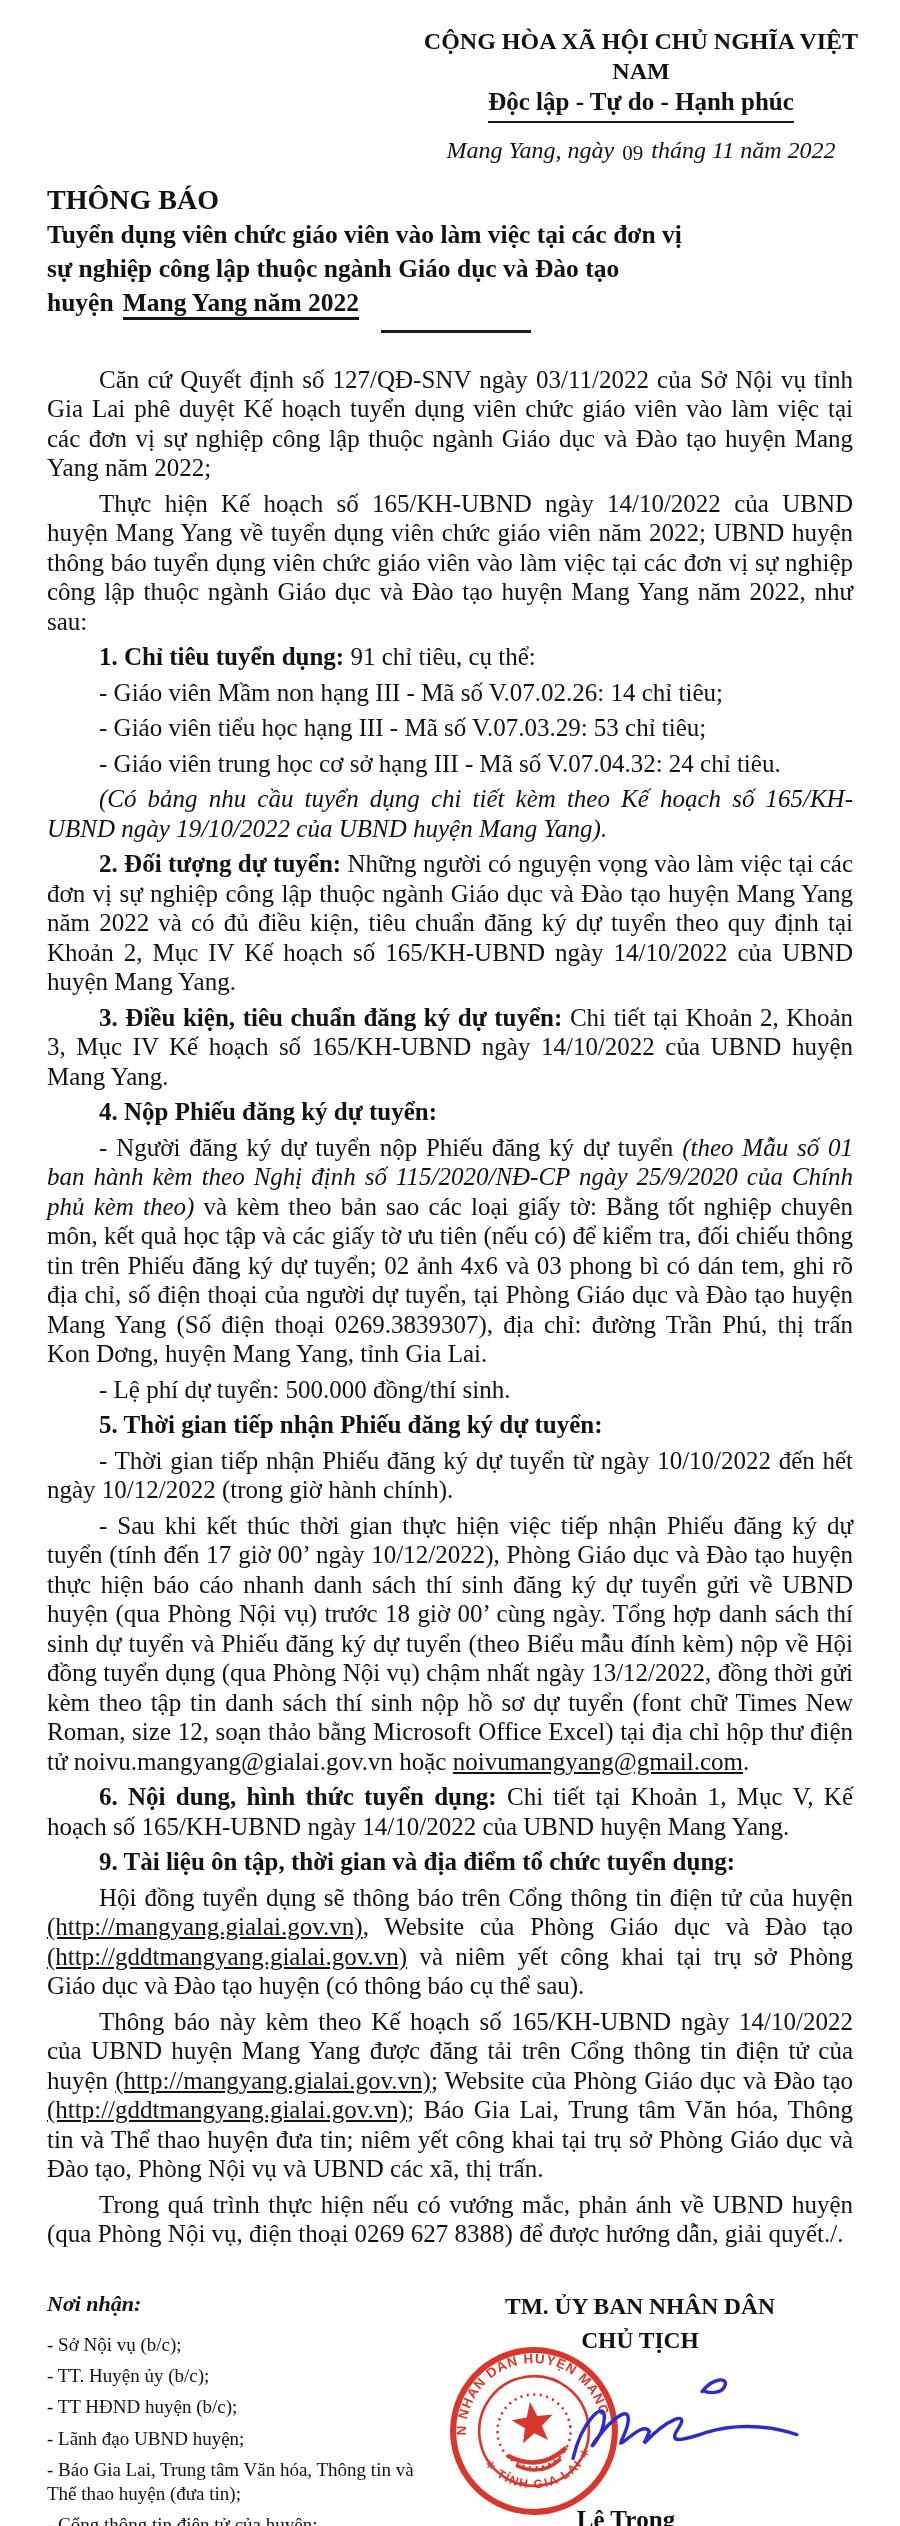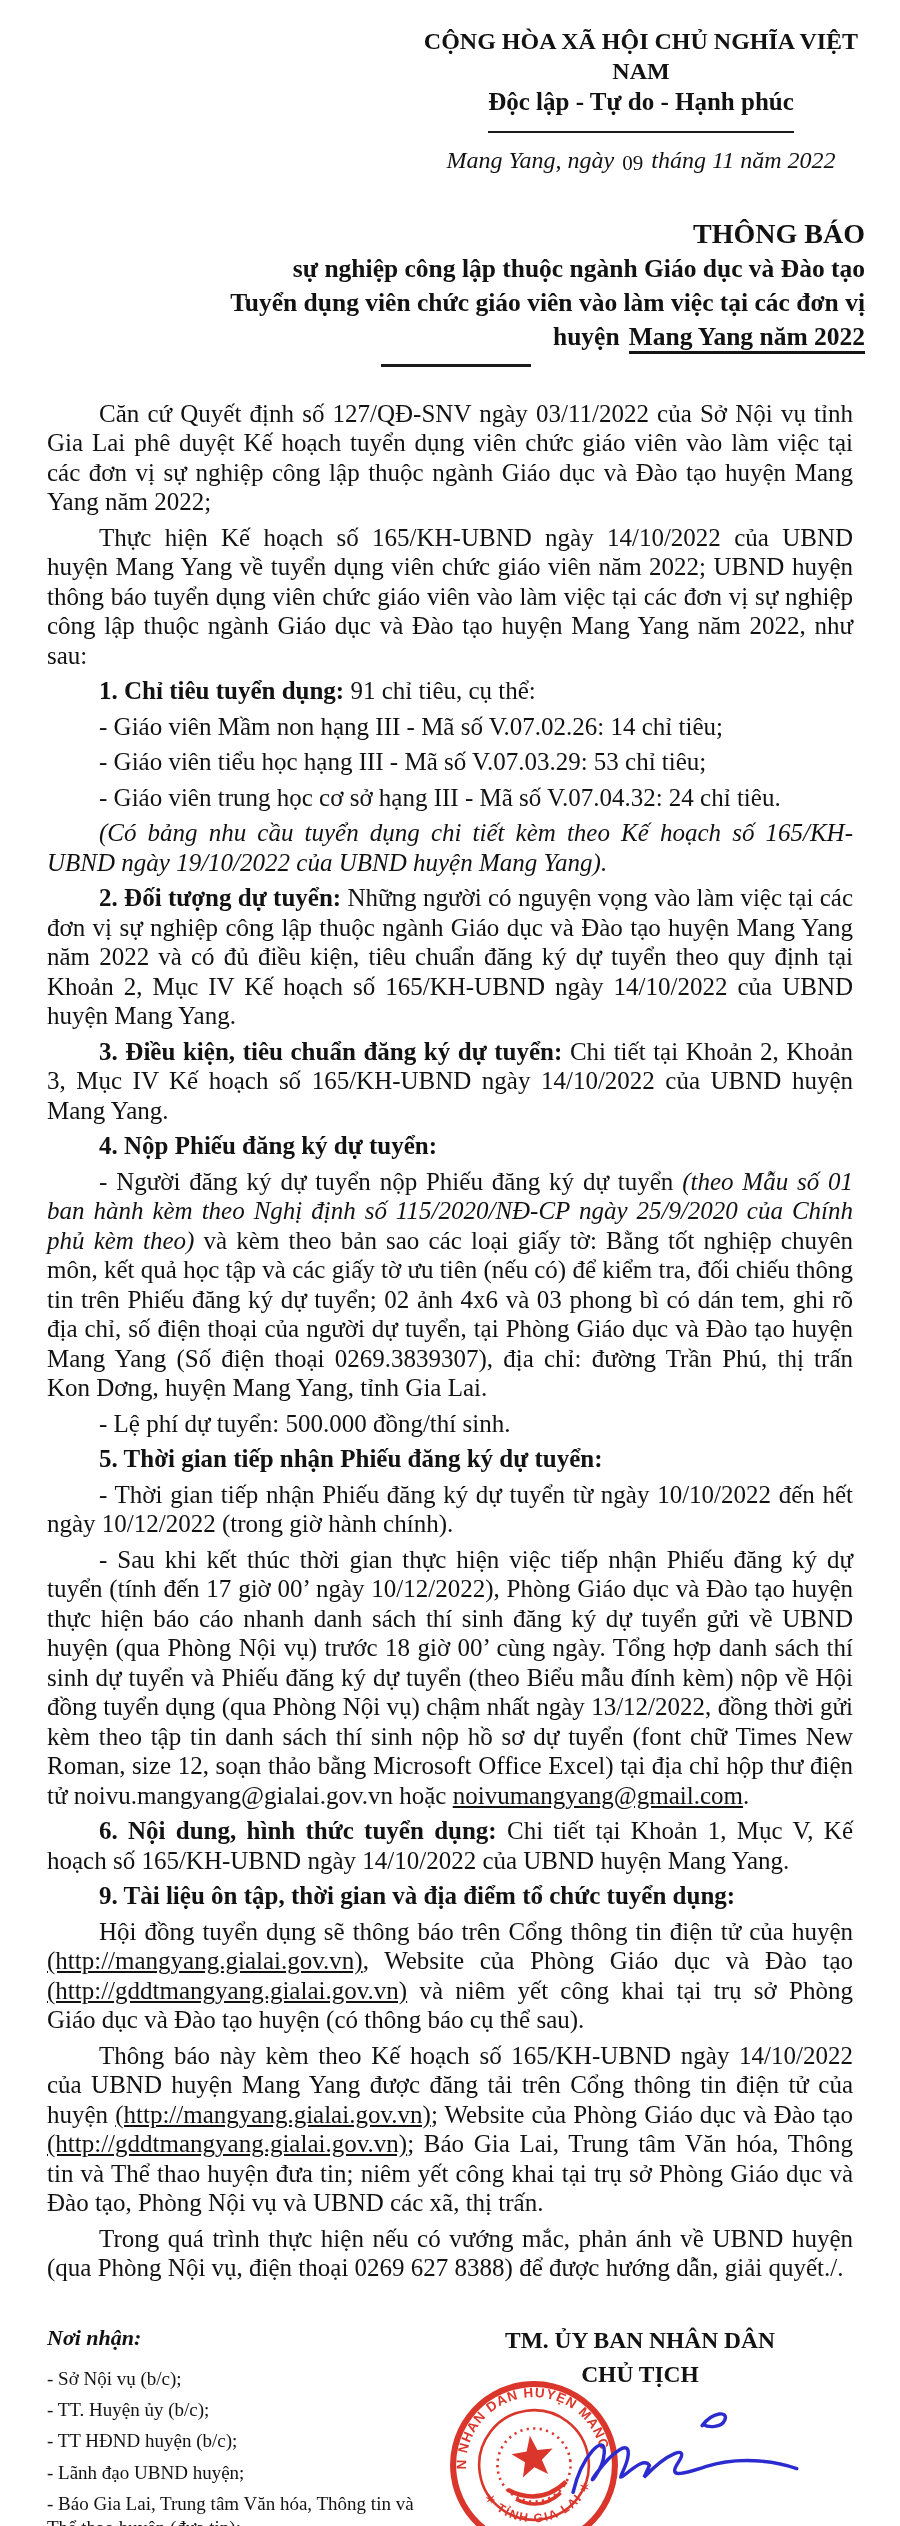--- a/index.html
+++ b/index.html
@@ -21,26 +21,26 @@
   .header { display:flex; align-items:flex-start; }
   .header-left  { flex:0 0 268px; text-align:center; }
   .header-right { flex:0 0 448px; margin-left:auto; text-align:center; }
   .org1 { font-weight:bold; font-size:23px; line-height:1.25; }
   .org2 { font-weight:bold; font-size:23px; line-height:1.25; }
   .org2 .u2 { display:inline-block; border-bottom:2px solid #1a1a1a; padding-bottom:3px; }
   .doc-number { margin-top:12px; font-size:24px; }
   .filled-number { position:relative; top:-9px; font-size:23px; margin:0 10px 0 6px; }
   .motto1 { font-weight:bold; font-size:24px; line-height:1.25; }
   .motto2 { font-weight:bold; font-size:25px; line-height:1.3; }
-  .motto2 .u2 { display:inline-block; border-bottom:2px solid #1a1a1a; padding-bottom:12px; }
+  .motto2 .u2 { display:inline-block; border-bottom:2px solid #1a1a1a; padding-bottom:2px; }
   .dateline { margin-top:14px; font-style:italic; font-size:24px; }
   .filled-day { font-style:normal; font-size:21px; position:relative; top:2px; margin:0 8px; }
 
   
-  .title-block { margin-top:42px; text-align:right; }
+  .title-block { margin-top:18px; text-align:left; }
   .doc-type { font-weight:bold; font-size:28px; line-height:1.3; }
   .title-line { font-weight:bold; font-size:25.5px; line-height:1.33; }
   .title-prefix { margin-right:9px; }
   .title-underline { border-bottom:3px solid #151515; padding-bottom:0px; }
   .title-divider { width:150px; height:3px; background:#1a1a1a; margin:10px auto 0 auto; }
 
   
   .body-text { margin-top:32px; }
   .body-text p.para {
     margin:0 12px 6px 0;
@@ -91,22 +91,22 @@
       <div class="motto1">CỘNG HÒA XÃ HỘI CHỦ NGHĨA VIỆT NAM</div>
       <div class="motto2"><span class="u2">Độc lập - Tự do - Hạnh phúc</span></div>
       <div class="dateline">
         <span>Mang Yang, ngày</span><span class="filled-day">09</span><span>tháng 11 năm 2022</span>
       </div>
     </div>
   </div>
 
   <div class="title-block">
     <div class="doc-type">THÔNG BÁO</div>
+    <div class="title-line">Tuyển dụng viên chức giáo viên vào làm việc tại các đơn vị</div>
     <div class="title-line">sự nghiệp công lập thuộc ngành Giáo dục và Đào tạo</div>
-    <div class="title-line">Tuyển dụng viên chức giáo viên vào làm việc tại các đơn vị</div>
     <div class="title-line">
       <span class="title-prefix">huyện</span><span class="title-underline">Mang Yang năm 2022</span>
     </div>
     <div class="title-divider"></div>
   </div>
 
   <div class="body-text">
       <p class="para"><span class="run">Căn cứ Quyết định số 127/QĐ-SNV ngày 03/11/2022 của Sở Nội vụ tỉnh Gia Lai phê duyệt Kế hoạch tuyển dụng viên chức giáo viên vào làm việc tại các đơn vị sự nghiệp công lập thuộc ngành Giáo dục và Đào tạo huyện Mang Yang năm 2022;</span></p>
       <p class="para"><span class="run">Thực hiện Kế hoạch số 165/KH-UBND ngày 14/10/2022 của UBND huyện Mang Yang về tuyển dụng viên chức giáo viên năm 2022; UBND huyện thông báo tuyển dụng viên chức giáo viên vào làm việc tại các đơn vị sự nghiệp công lập thuộc ngành Giáo dục và Đào tạo huyện Mang Yang năm 2022, như sau:</span></p>
       <p class="para"><span class="run rb">1. Chỉ tiêu tuyển dụng:</span><span class="run"> 91 chỉ tiêu, cụ thể:</span></p>

